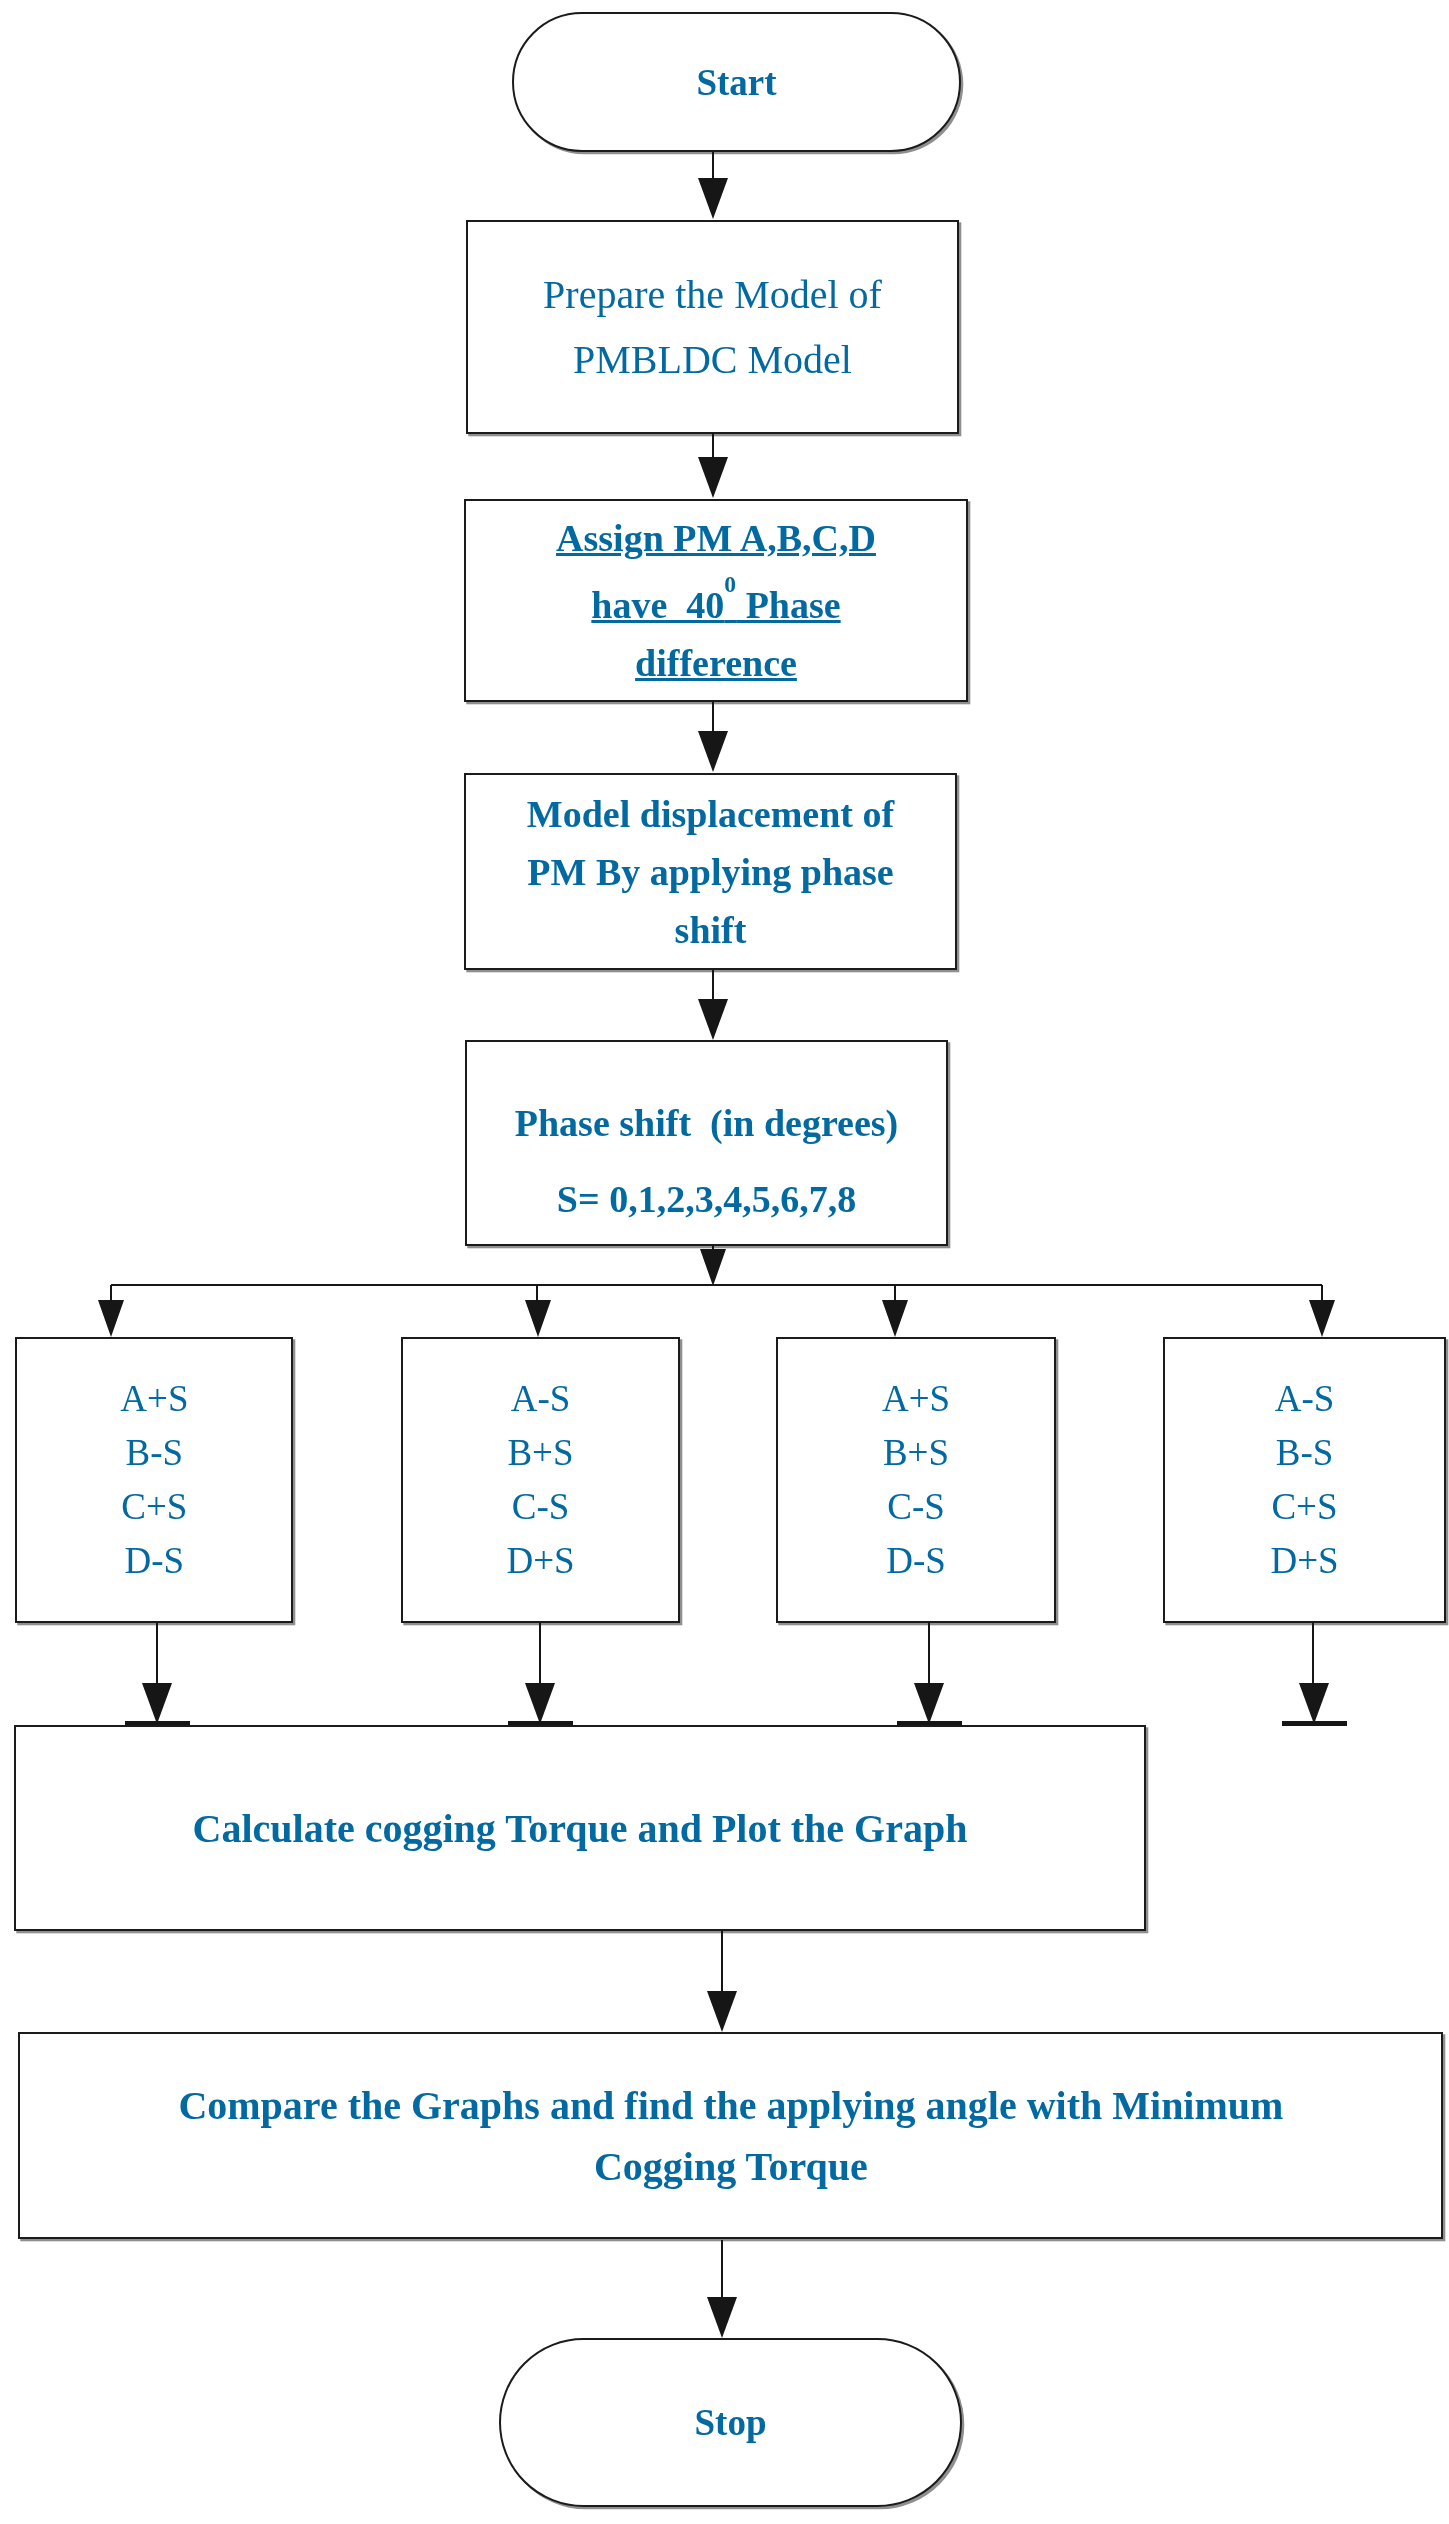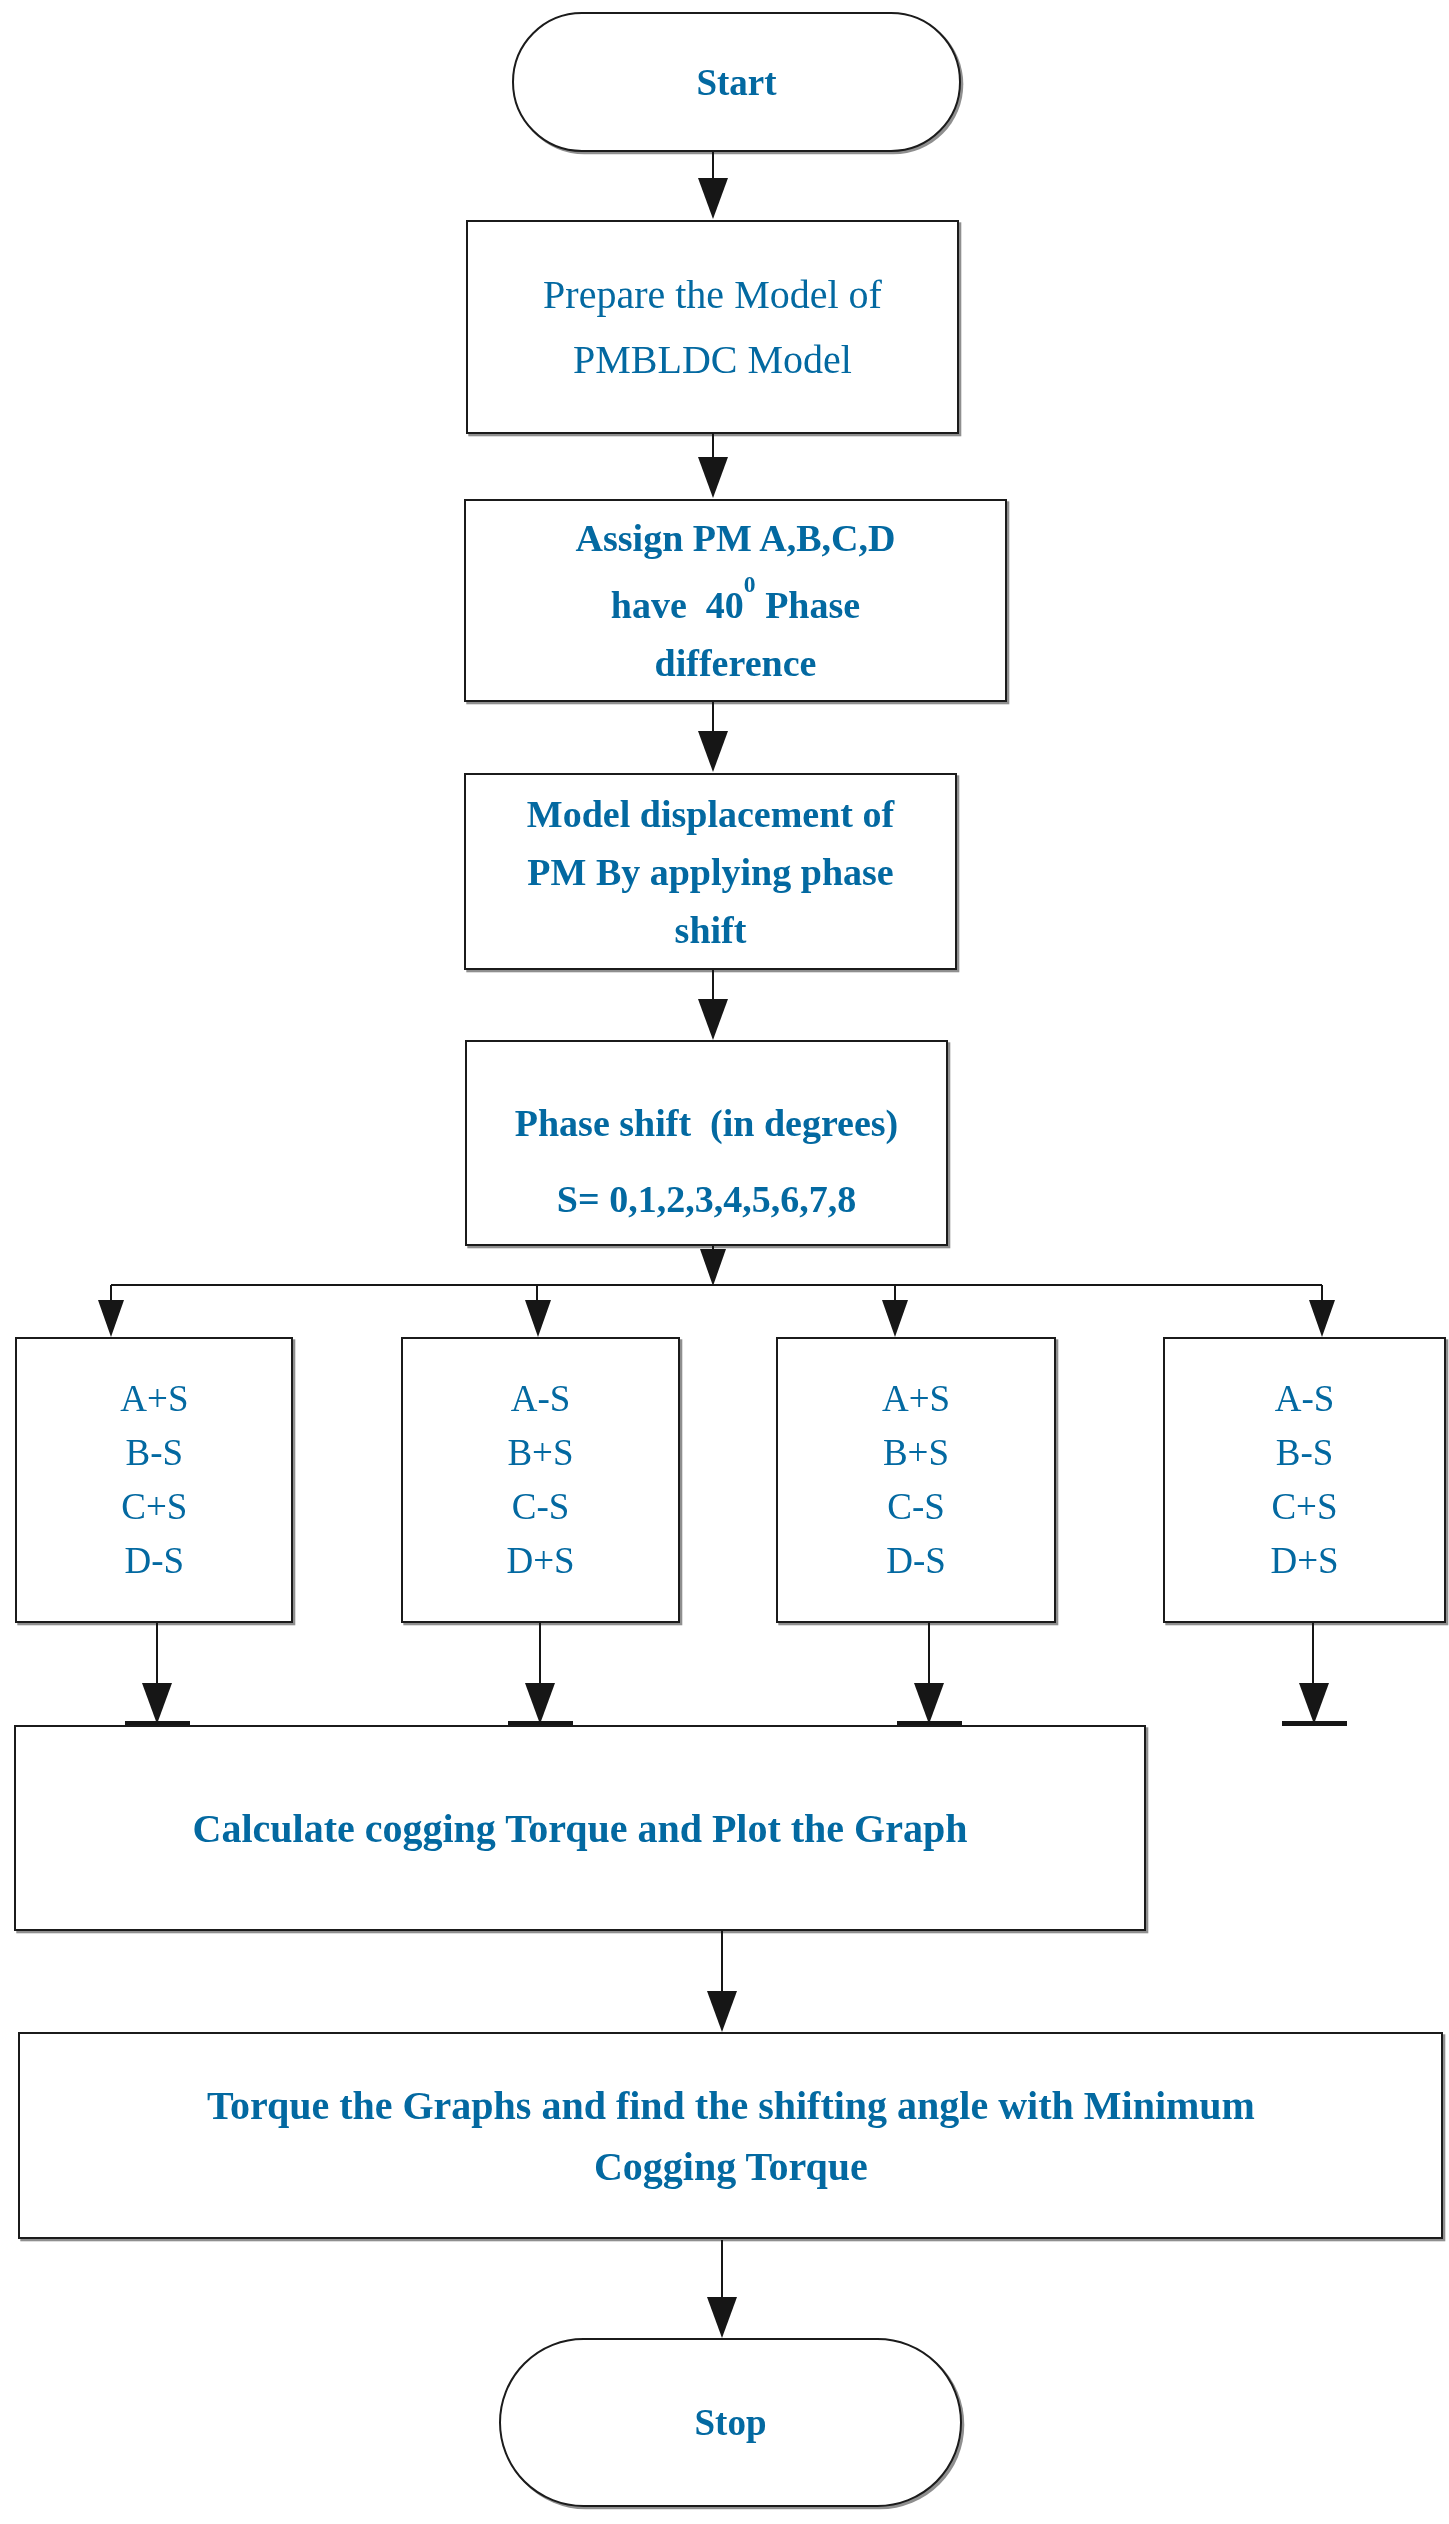--- a/index.html
+++ b/index.html
@@ -65,21 +65,21 @@
   <div class="head" style="left:698px;top:178px;"></div>
 
   <div class="node reg fs52" style="left:466px;top:220px;width:493px;height:214px;">
     <div class="t">Prepare the Model of</div>
     <div class="t">PMBLDC Model</div>
   </div>
 
   <div class="vline" style="left:712px;top:433px;height:25px;"></div>
   <div class="head" style="left:698px;top:457px;"></div>
 
-  <div class="node bold fs50" style="left:464px;top:499px;width:543px;height:203px;">
+  <div class="node bold fs50" style="left:464px;top:499px;width:504px;height:203px;text-decoration:underline;">
     <div class="t">Assign PM A,B,C,D</div>
     <div class="t"><span>have  40</span><sup class="deg">0</sup><span> Phase</span></div>
     <div class="t">difference</div>
   </div>
 
   <div class="vline" style="left:712px;top:702px;height:31.5px;"></div>
   <div class="head" style="left:698px;top:731px;"></div>
 
   <div class="node bold fs50" style="left:464px;top:773px;width:493px;height:197px;">
     <div class="t">Model displacement of</div>
@@ -151,21 +151,21 @@
   <div class="tick" style="left:1282px;top:1721px;"></div>
 
   <div class="node bold fs52" style="left:14px;top:1725px;width:1132px;height:206px;">
     <div class="t">Calculate cogging Torque and Plot the Graph</div>
   </div>
 
   <div class="vline" style="left:721px;top:1931px;height:61px;"></div>
   <div class="head" style="left:707px;top:1991px;"></div>
 
   <div class="node bold fs52" style="left:18.4px;top:2032px;width:1425px;height:207px;line-height:61px;">
-    <div class="t">Torque the Graphs and find the shifting angle with Minimum</div>
+    <div class="t">Compare the Graphs and find the applying angle with Minimum</div>
     <div class="t">Cogging Torque</div>
   </div>
 
   <div class="vline" style="left:721px;top:2240px;height:58px;"></div>
   <div class="head" style="left:707px;top:2297px;"></div>
 
   <div class="node stadium-stop title" style="left:499px;top:2338px;width:463px;height:169px;">
     <div class="t">Stop</div>
   </div>
 

